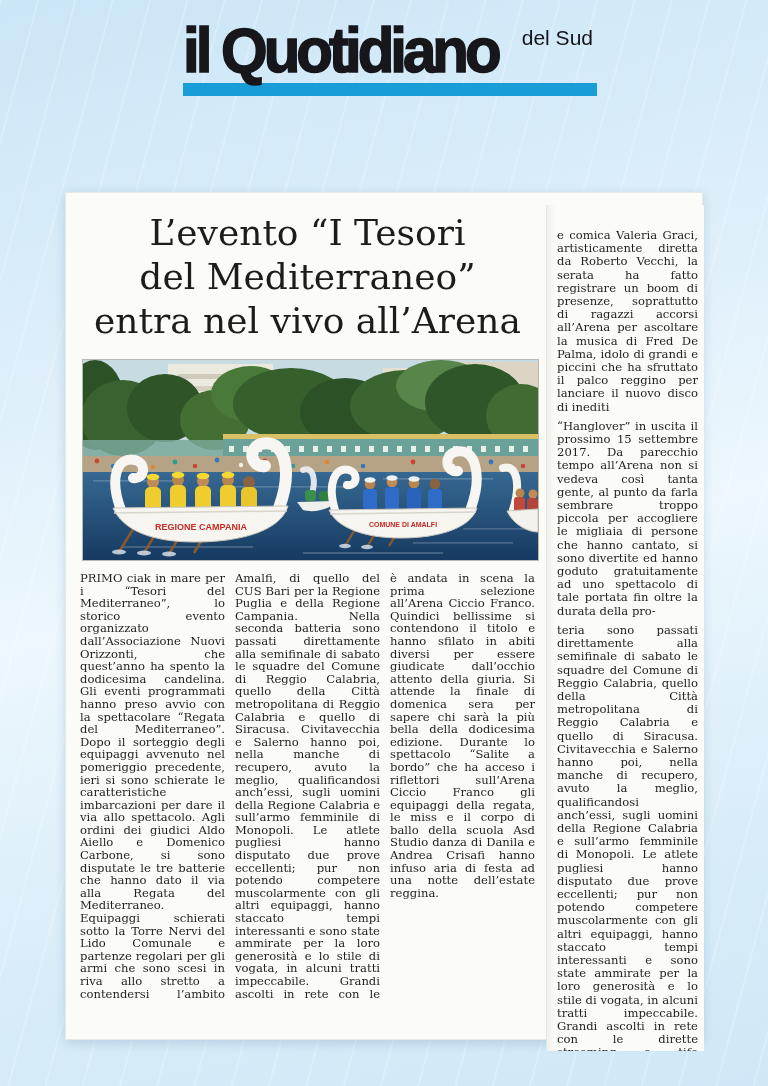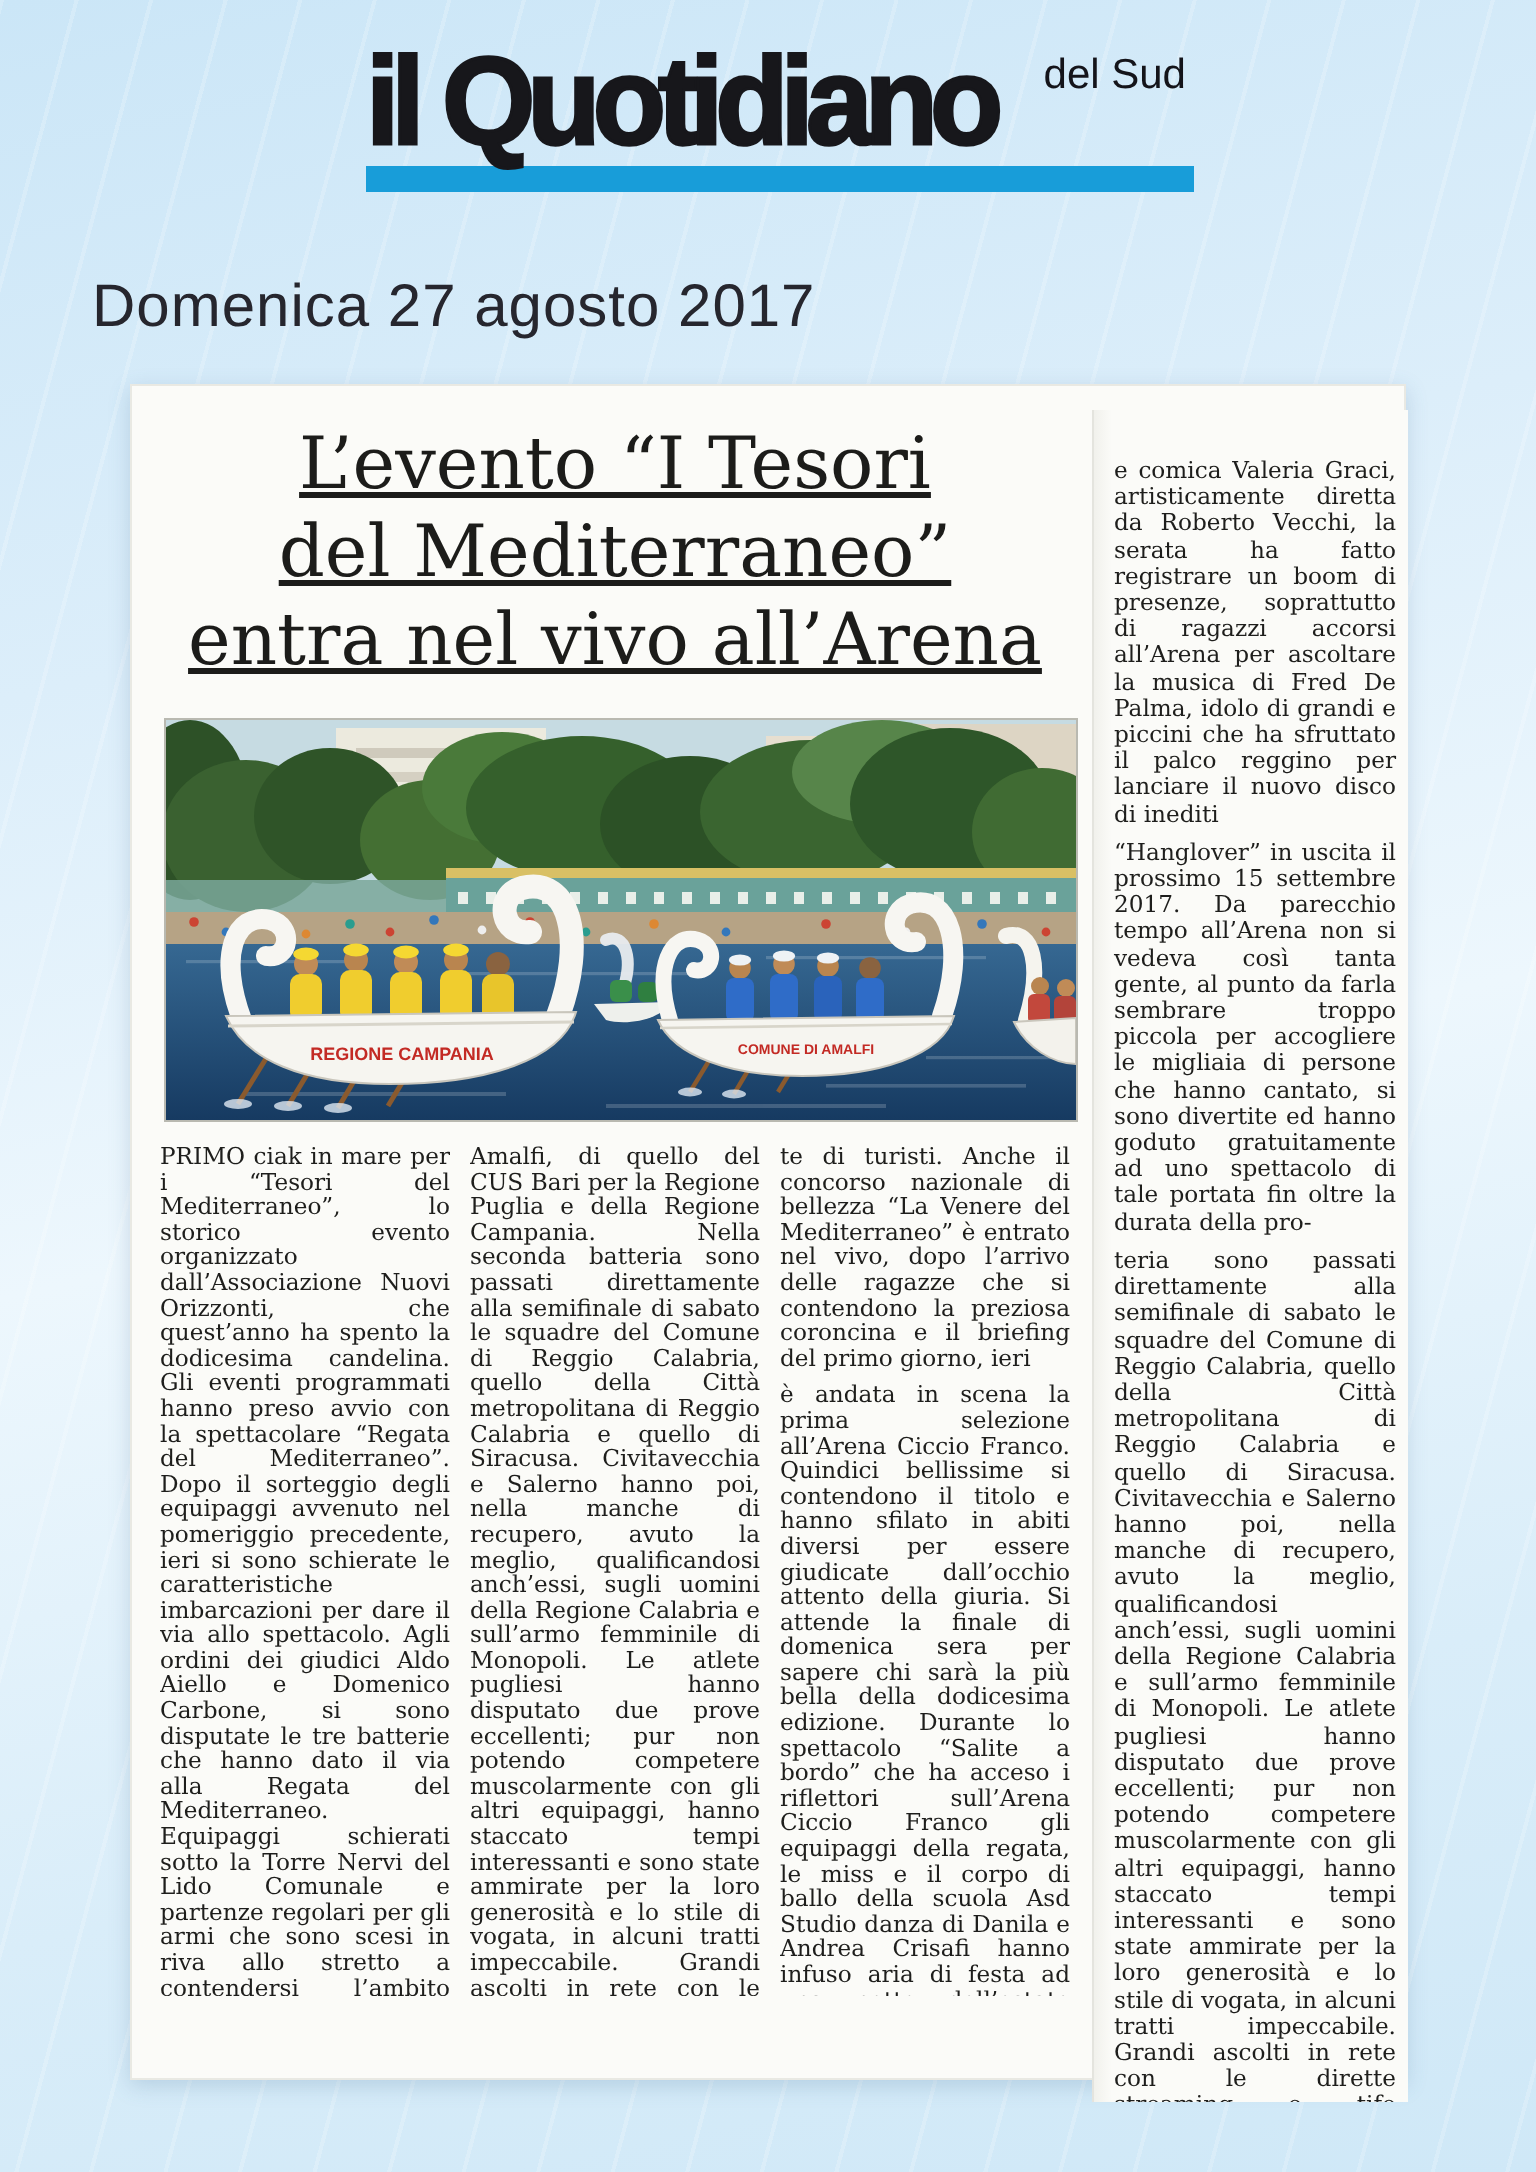--- a/index.html
+++ b/index.html
@@ -34,21 +34,21 @@
   
   .clipping{
     position:absolute;left:65px;top:192px;width:638px;height:848px;
     background:#fbfbf8;border:1px solid #e9e9e3;box-sizing:border-box;
     box-shadow:0 3px 10px rgba(70,110,150,0.22);
   }
   .clip-main{position:absolute;left:0;top:0;width:479px;height:846px;padding:12px 0 0 14px;box-sizing:border-box;}
   .headline{
     margin:6px 0 0;width:455px;text-align:center;
     font-family:"DejaVu Serif",serif;font-weight:normal;
-    font-size:36px;line-height:44px;color:#1c1c1a;white-space:pre-line;text-decoration:underline;
+    font-size:36px;line-height:44px;color:#1c1c1a;white-space:pre-line;
   }
   .photo{margin:16px 0 0;width:455px;}
   .photo svg{display:block;border:1px solid #b9b9b1;background:#c6dbe2;}
   .photo figcaption{
     font-family:"Liberation Sans",sans-serif;font-size:15px;color:#2d2d2b;margin-top:4px;
   }
   .columns{margin-top:11px;width:455px;height:426px;display:flex;gap:10px;overflow:hidden;}
   .col{flex:0 0 145px;width:145px;overflow:hidden;}
   .col p{
     margin:0 0 6px;text-align:justify;color:#1e1e1c;
@@ -70,21 +70,20 @@
 <div class="page">
 
   <header>
     <div class="logo-wrap">
       <h1 class="logo">il Quotidiano</h1>
       <span class="edition">del Sud</span>
       <div class="logo-bar"></div>
     </div>
   </header>
 
-  <div class="dateline">Domenica 27 agosto 2017</div>
 
   <section class="clipping">
     <div class="clip-main">
 
       <h2 class="headline">L’evento “I Tesori
 del Mediterraneo”
 entra nel vivo all’Arena</h2>
 
       <figure class="photo" style="margin-left:2px;margin-right:0;">
         <svg width="455" height="200" viewBox="0 0 455 200">
@@ -229,21 +228,20 @@
       </figure>
 
       <div class="columns">
         <div class="col">
             <p>PRIMO ciak in mare per i “Tesori del Mediterraneo”, lo storico evento organizzato dall’Associazione Nuovi Orizzonti, che quest’anno ha spento la dodicesima candelina. Gli eventi programmati hanno preso avvio con la spettacolare “Regata del Mediterraneo”. Dopo il sorteggio degli equipaggi avvenuto nel pomeriggio precedente, ieri si sono schierate le caratteristiche imbarcazioni per dare il via allo spettacolo. Agli ordini dei giudici Aldo Aiello e Domenico Carbone, si sono disputate le tre batterie che hanno dato il via alla Regata del Mediterraneo. Equipaggi schierati sotto la Torre Nervi del Lido Comunale e partenze regolari per gli armi che sono scesi in riva allo stretto a contendersi l’ambito trofeo. Nella prima batteria i primi tre posti sono stati appannaggio degli equipaggi del Comune di</p>
           </div>
         <div class="col">
             <p>Amalfi, di quello del CUS Bari per la Regione Puglia e della Regione Campania. Nella seconda batteria sono passati direttamente alla semifinale di sabato le squadre del Comune di Reggio Calabria, quello della Città metropolitana di Reggio Calabria e quello di Siracusa. Civitavecchia e Salerno hanno poi, nella manche di recupero, avuto la meglio, qualificandosi anch’essi, sugli uomini della Regione Calabria e sull’armo femminile di Monopoli. Le atlete pugliesi hanno disputato due prove eccellenti; pur non potendo competere muscolarmente con gli altri equipaggi, hanno staccato tempi interessanti e sono state ammirate per la loro generosità e lo stile di vogata, in alcuni tratti impeccabile. Grandi ascolti in rete con le dirette streaming e tifo entusiasta dai lidi e dalle spiagge gremi-</p>
           </div>
         <div class="col">
-            <p>te di turisti. Anche il concorso nazionale di bellezza “La Venere del Mediterraneo” è entrato nel vivo, dopo l’arrivo delle ragazze che si contendono la preziosa coroncina e il briefing del primo giorno, ieri</p>
             <p>è andata in scena la prima selezione all’Arena Ciccio Franco. Quindici bellissime si contendono il titolo e hanno sfilato in abiti diversi per essere giudicate dall’occhio attento della giuria. Si attende la finale di domenica sera per sapere chi sarà la più bella della dodicesima edizione. Durante lo spettacolo “Salite a bordo” che ha acceso i riflettori sull’Arena Ciccio Franco gli equipaggi della regata, le miss e il corpo di ballo della scuola Asd Studio danza di Danila e Andrea Crisafi hanno infuso aria di festa ad una notte dell’estate reggina.</p>
           </div>
       </div>
     </div>
 
     <aside class="col right-col">
         <p>e comica Valeria Graci, artisticamente diretta da Roberto Vecchi, la serata ha fatto registrare un boom di presenze, soprattutto di ragazzi accorsi all’Arena per ascoltare la musica di Fred De Palma, idolo di grandi e piccini che ha sfruttato il palco reggino per lanciare il nuovo disco di inediti</p>
         <p>“Hanglover” in uscita il prossimo 15 settembre 2017. Da parecchio tempo all’Arena non si vedeva così tanta gente, al punto da farla sembrare troppo piccola per accogliere le migliaia di persone che hanno cantato, si sono divertite ed hanno goduto gratuitamente ad uno spettacolo di tale portata fin oltre la durata della pro-</p>
         <p>teria sono passati direttamente alla semifinale di sabato le squadre del Comune di Reggio Calabria, quello della Città metropolitana di Reggio Calabria e quello di Siracusa. Civitavecchia e Salerno hanno poi, nella manche di recupero, avuto la meglio, qualificandosi anch’essi, sugli uomini della Regione Calabria e sull’armo femminile di Monopoli. Le atlete pugliesi hanno disputato due prove eccellenti; pur non potendo competere muscolarmente con gli altri equipaggi, hanno staccato tempi interessanti e sono state ammirate per la loro generosità e lo stile di vogata, in alcuni tratti impeccabile. Grandi ascolti in rete con le dirette streaming e tifo entusiasta dai lidi e dalle spiagge gremite di turisti. Anche il concorso nazionale di bellezza “La Venere del Mediterraneo” è entrato nel vivo, dopo l’arrivo delle ragazze che si contendono la preziosa coroncina e il briefing del primo giorno, ieri</p>
       </aside>

